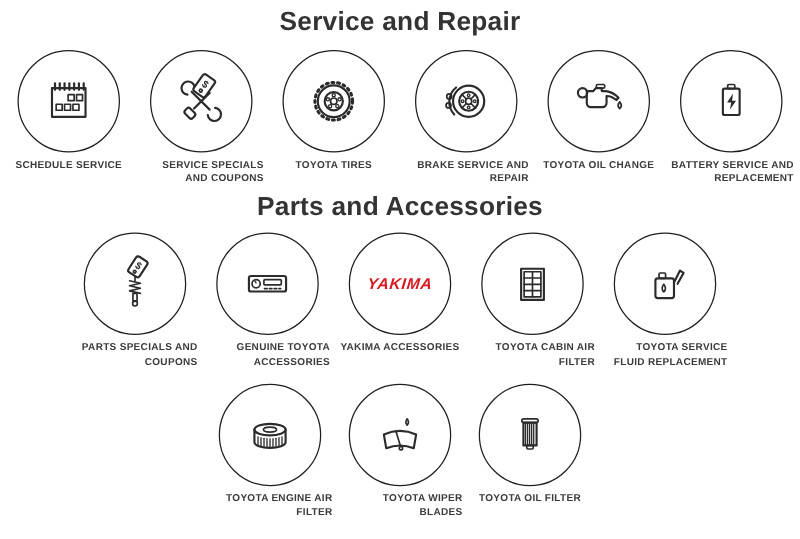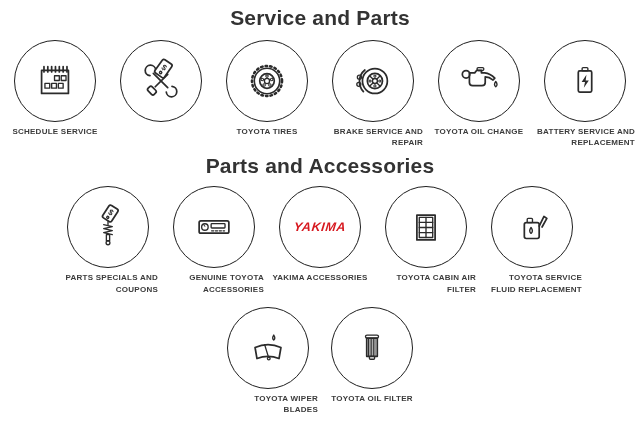--- a/index.html
+++ b/index.html
@@ -19,21 +19,21 @@
   .fill{fill:#2b2b2b;stroke:none;}
   .thin{stroke-width:1.1;}
   .med{stroke-width:1.4;}
   .tread{stroke-width:2.6;}
   .tagtext{fill:#2b2b2b;stroke:none;font:bold 8.5px "Liberation Sans",sans-serif;}
   .yakima{color:#d71920;font-weight:bold;font-style:italic;font-size:12.5px;letter-spacing:.6px;display:inline-block;transform:skewX(-6deg);white-space:nowrap;}
 </style>
 </head>
 <body>
 
-<h2 class="section-title" id="title-service">Service and Parts</h2>
+<h2 class="section-title" id="title-service">Service and Repair</h2>
 
 <div class="row" id="row-service">
 
   <a class="tile">
     <div class="circle">
       <svg class="ic" viewBox="0 0 48 48">
         <rect x="10" y="13" width="28" height="24"></rect>
         <line x1="12.5" y1="9" x2="12.5" y2="14.5"></line>
           <line x1="16.5" y1="9" x2="16.5" y2="14.5"></line>
         <line x1="20.5" y1="9" x2="20.5" y2="14.5"></line>
@@ -61,20 +61,21 @@
         <g transform="rotate(45 14.5 34)">
             <rect x="10" y="31" width="9" height="6" rx="2"></rect>
           </g>
         <g transform="rotate(35 26.5 11)">
           <rect x="20.5" y="2.5" width="12" height="17" rx="2" fill="#ffffff"></rect>
           <text class="tagtext" x="26.5" y="12.5" text-anchor="middle">$</text>
           <circle class="med" cx="26.5" cy="16" r="1.2"></circle>
         </g>
       </svg>
     </div>
+    <div class="label">SERVICE SPECIALS AND COUPONS</div>
   </a>
 
   <a class="tile">
     <div class="circle">
       <svg class="ic" viewBox="0 0 48 48">
         <circle class="tread" cx="24" cy="24" r="15.7" stroke-dasharray="1.6 3.2"></circle>
         <circle cx="24" cy="24" r="13.3"></circle>
         <circle cx="24" cy="24" r="7.6"></circle>
         <circle class="med" cx="24" cy="24" r="2.7"></circle>
         <circle class="thin" cx="24" cy="18.9" r="1.3"></circle>
@@ -199,20 +200,39 @@
         <path class="med" d="M23 24.5 q2.8 3.8 0 6.2 q-2.8 -2.4 0 -6.2 z"></path>
       </svg>
     </div>
     <div class="label">TOYOTA SERVICE FLUID REPLACEMENT</div>
   </a>
 
 </div>
 
 <div class="row row-3" id="row-parts-2">
 
+  <a class="tile">
+    <div class="circle">
+      <svg class="ic" viewBox="0 0 48 48">
+        <ellipse cx="24" cy="19.5" rx="13" ry="4.8"></ellipse>
+        <path d="M11 19.5 v10.5 a13 4.8 0 0 0 26 0 v-10.5"></path>
+        <ellipse class="med" cx="24" cy="19.5" rx="5.5" ry="2.1"></ellipse>
+        <line class="thin" x1="14" y1="25.5" x2="14" y2="32.8"></line>
+          <line class="thin" x1="16.5" y1="26.3" x2="16.5" y2="33.8"></line>
+        <line class="thin" x1="19" y1="26.8" x2="19" y2="34.4"></line>
+          <line class="thin" x1="21.5" y1="27.1" x2="21.5" y2="34.8"></line>
+        <line class="thin" x1="24" y1="27.2" x2="24" y2="34.9"></line>
+          <line class="thin" x1="26.5" y1="27.1" x2="26.5" y2="34.8"></line>
+        <line class="thin" x1="29" y1="26.8" x2="29" y2="34.4"></line>
+          <line class="thin" x1="31.5" y1="26.3" x2="31.5" y2="33.8"></line>
+        <line class="thin" x1="34" y1="25.5" x2="34" y2="32.8"></line>
+      </svg>
+    </div>
+    <div class="label">TOYOTA ENGINE AIR FILTER</div>
+  </a>
 
   <a class="tile">
     <div class="circle">
       <svg class="ic" viewBox="0 0 48 48">
         <path d="M10.5 23.5 Q24 17.5 37.5 23.5 L35.5 35 Q24 30.5 12.5 35 Z"></path>
         <line class="med" x1="20.5" y1="20.5" x2="24.5" y2="33.5"></line>
         <circle class="med" cx="24.8" cy="35" r="1.4"></circle>
         <path class="med" d="M30 10.5 q2.2 3.2 0 5.2 q-2.2 -2 0 -5.2 z"></path>
       </svg>
     </div>

